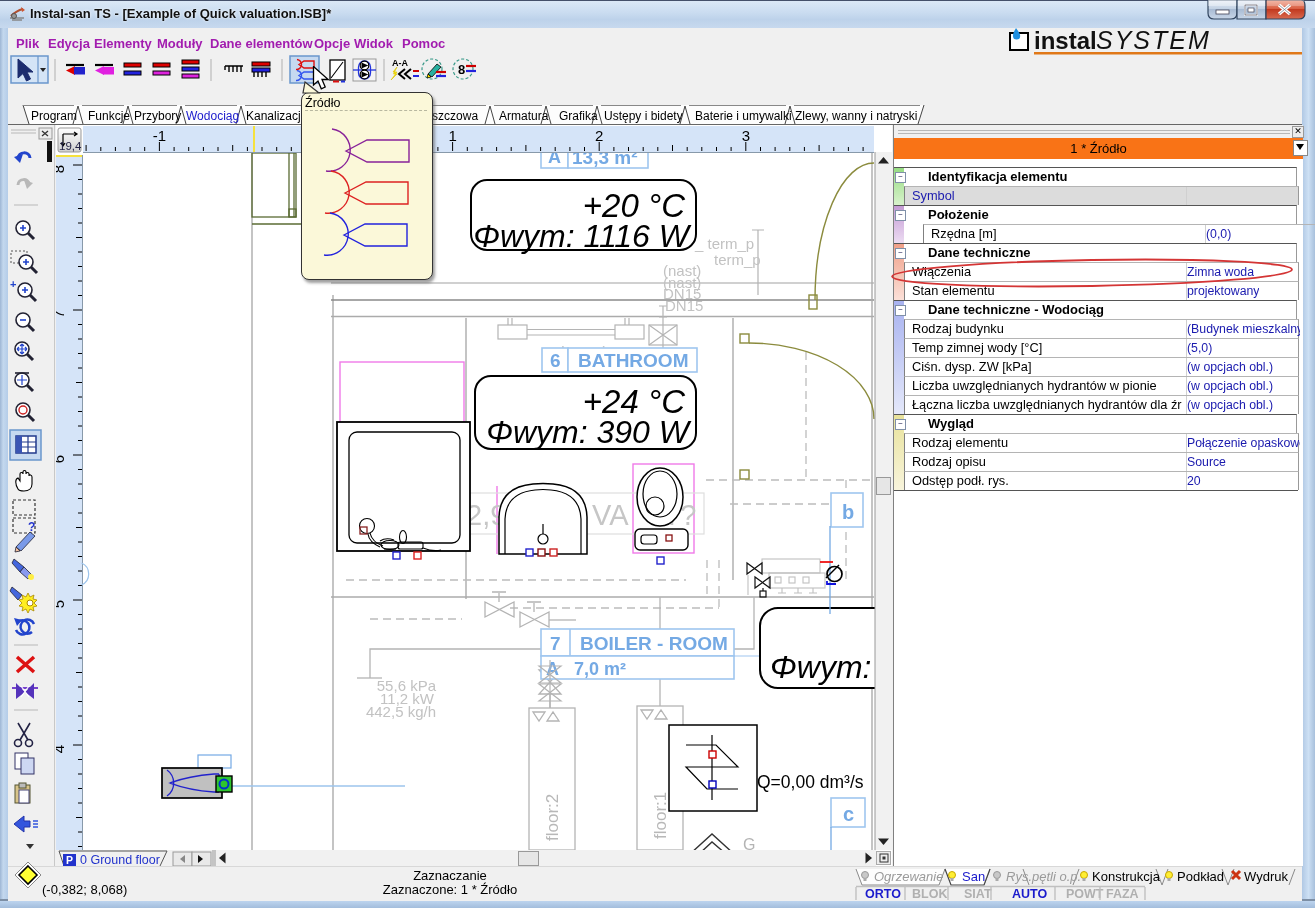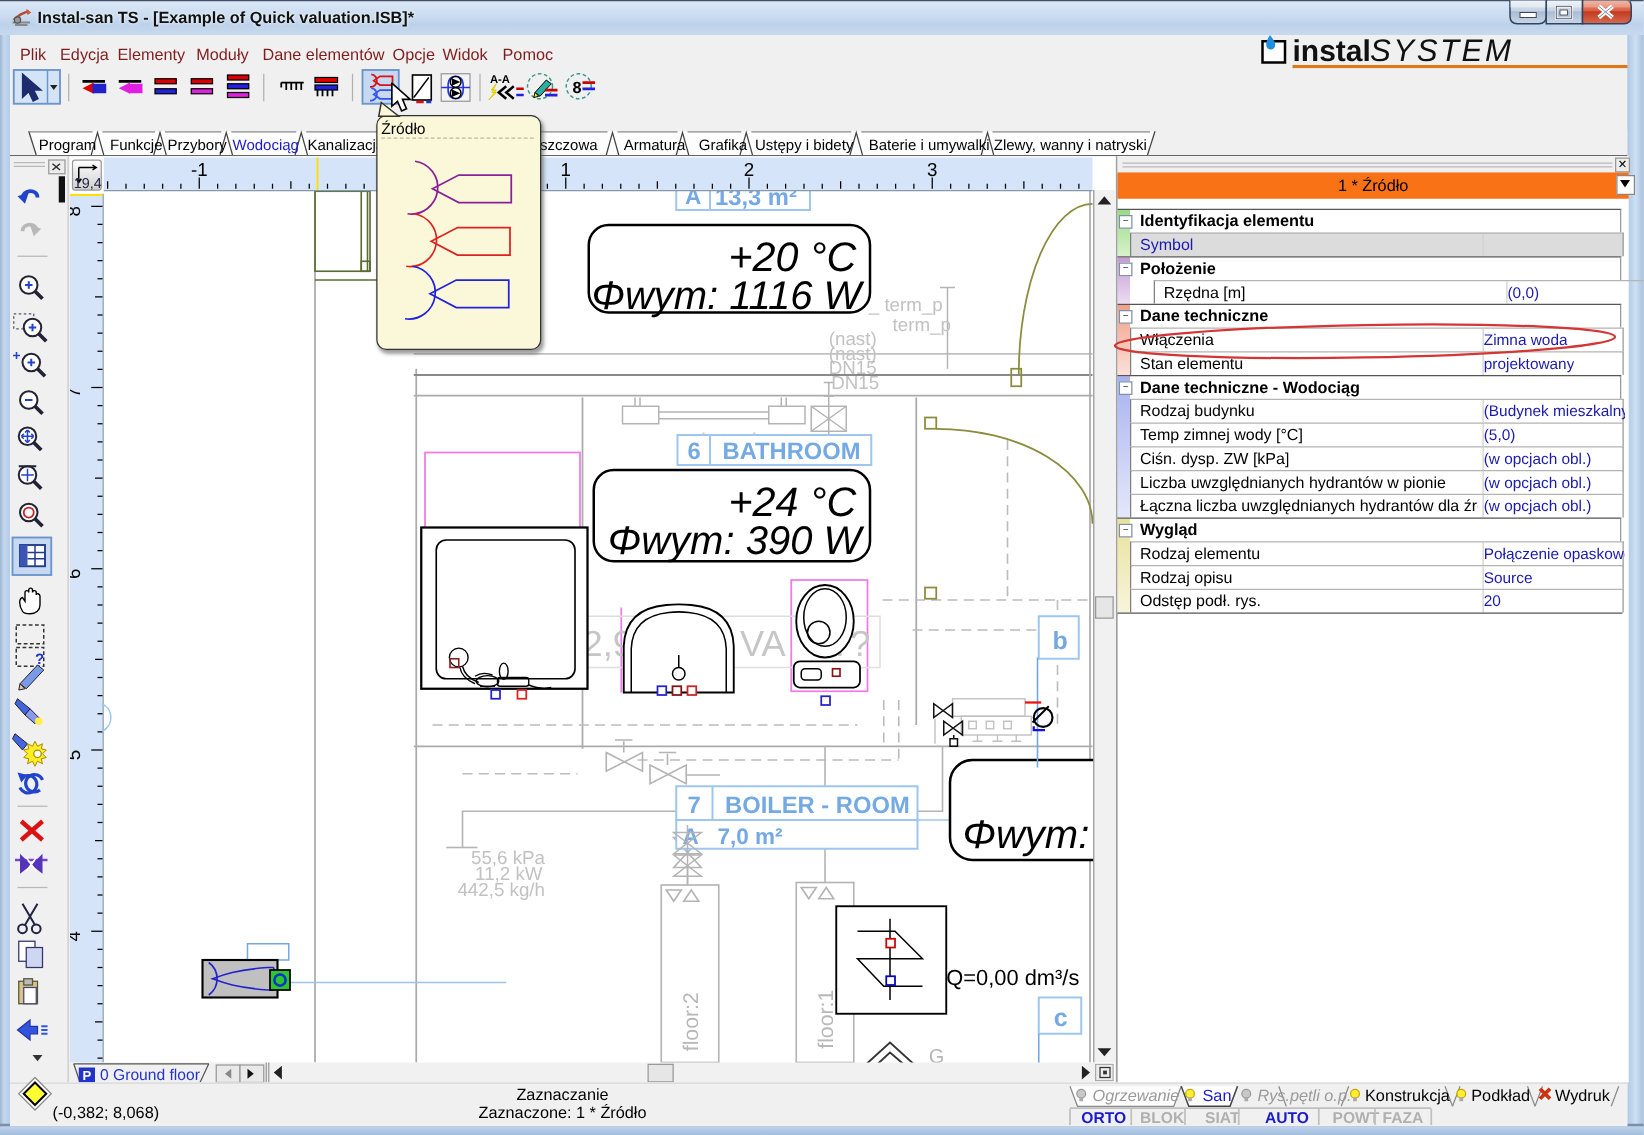--- a/index.html
+++ b/index.html
@@ -6,21 +6,21 @@
   body{width:1315px;height:908px;position:relative;overflow:hidden;
        font-family:"Liberation Sans",sans-serif;background:#bcd2ea;}
   .abs{position:absolute;}
   #titlebar{left:0;top:0;width:1315px;height:28px;
     background:linear-gradient(180deg,#dce9f7 0%,#cadcf0 45%,#bdd2ea 70%,#c7d9ee 100%);}
   #titletxt{left:30px;top:6px;font-size:13px;color:#111;font-weight:bold;}
   #client{left:8px;top:28px;width:1294px;height:872px;background:#f0f0f0;}
   #borL{left:0;top:28px;width:8px;height:880px;background:linear-gradient(90deg,#9eb6d4,#c4d8ee 40%,#b4cce8);}
   #borR{left:1302px;top:28px;width:13px;height:880px;background:linear-gradient(90deg,#b0c8e4,#cde0f4 50%,#a8c0dc);}
   #borB{left:0px;top:901px;width:1315px;height:7px;background:linear-gradient(180deg,#bdd4ee,#a3bddc);border-top:2px solid #7d8fa5;box-sizing:content-box;margin-top:-2px;}
-  .menuitem{font-size:13px;color:#7f1d1d;}
+  .menuitem{font-size:13px;color:#a21caf;font-weight:bold;}
   #tabbar{left:8px;top:104px;width:1294px;height:21px;}
   #statusbar{left:8px;top:866px;width:1294px;height:34px;background:#f0f0f0;border-top:1px solid #d8d8d8;}
   .st{font-size:13px;color:#000;}
 </style>
 </head>
 <body>
 <div class="abs" id="client"></div>
 <div class="abs" id="titlebar"></div>
 <div class="abs" style="left:0;top:0;width:1315px;height:1px;background:#44506a"></div>
 <div class="abs" id="borL"></div>
@@ -795,21 +795,21 @@
       <div class="prow" style="top:346px;">
         <span class="nm" style="">Odstęp podł. rys.</span>
         <span class="sep"></span>
         <span class="vl">20</span>
       </div>
       <div class="abs" style="position:absolute;left:0px;top:365px;width:404px;height:1px;background:#555"></div>
     </div>
 </div>
 <style>
  .phdr{position:absolute;left:10px;width:392px;height:18px;border-top:1px solid #555;border-right:1px solid #999;font-size:13px;font-weight:bold;line-height:18px;background:#fff;}
- .phdr span{margin-left:8px;}
+ .phdr span{margin-left:24px;}
  .pminus{position:absolute;left:-9px;top:4px;width:9px;height:9px;border:1px solid #8090a8;background:#fff;font:8px/8px "Liberation Sans";text-align:center;color:#225;z-index:3;}
  .prow{position:absolute;left:10px;width:393px;height:18px;border-top:1px solid #b4b4b4;border-left:1px solid #808080;border-right:1px solid #999;font-size:12.8px;line-height:18px;}
  .prow .nm{position:absolute;left:7px;top:0;color:#000;white-space:nowrap;max-width:270px;overflow:hidden;}
  .prow .vl{position:absolute;left:282px;top:0;color:#1a1aae;white-space:nowrap;font-size:12.3px;max-width:113px;overflow:hidden;}
  .prow .sep{position:absolute;left:281px;top:0;width:1px;height:18px;background:#d0d0d0;}
 </style>
 
 <svg class="abs" style="left:880px;top:250px" width="425" height="50">
     <ellipse cx="212" cy="23" rx="200" ry="13" fill="none" stroke="#d43535" stroke-width="1.8" transform="rotate(-1 212 23)"></ellipse>
   </svg>

